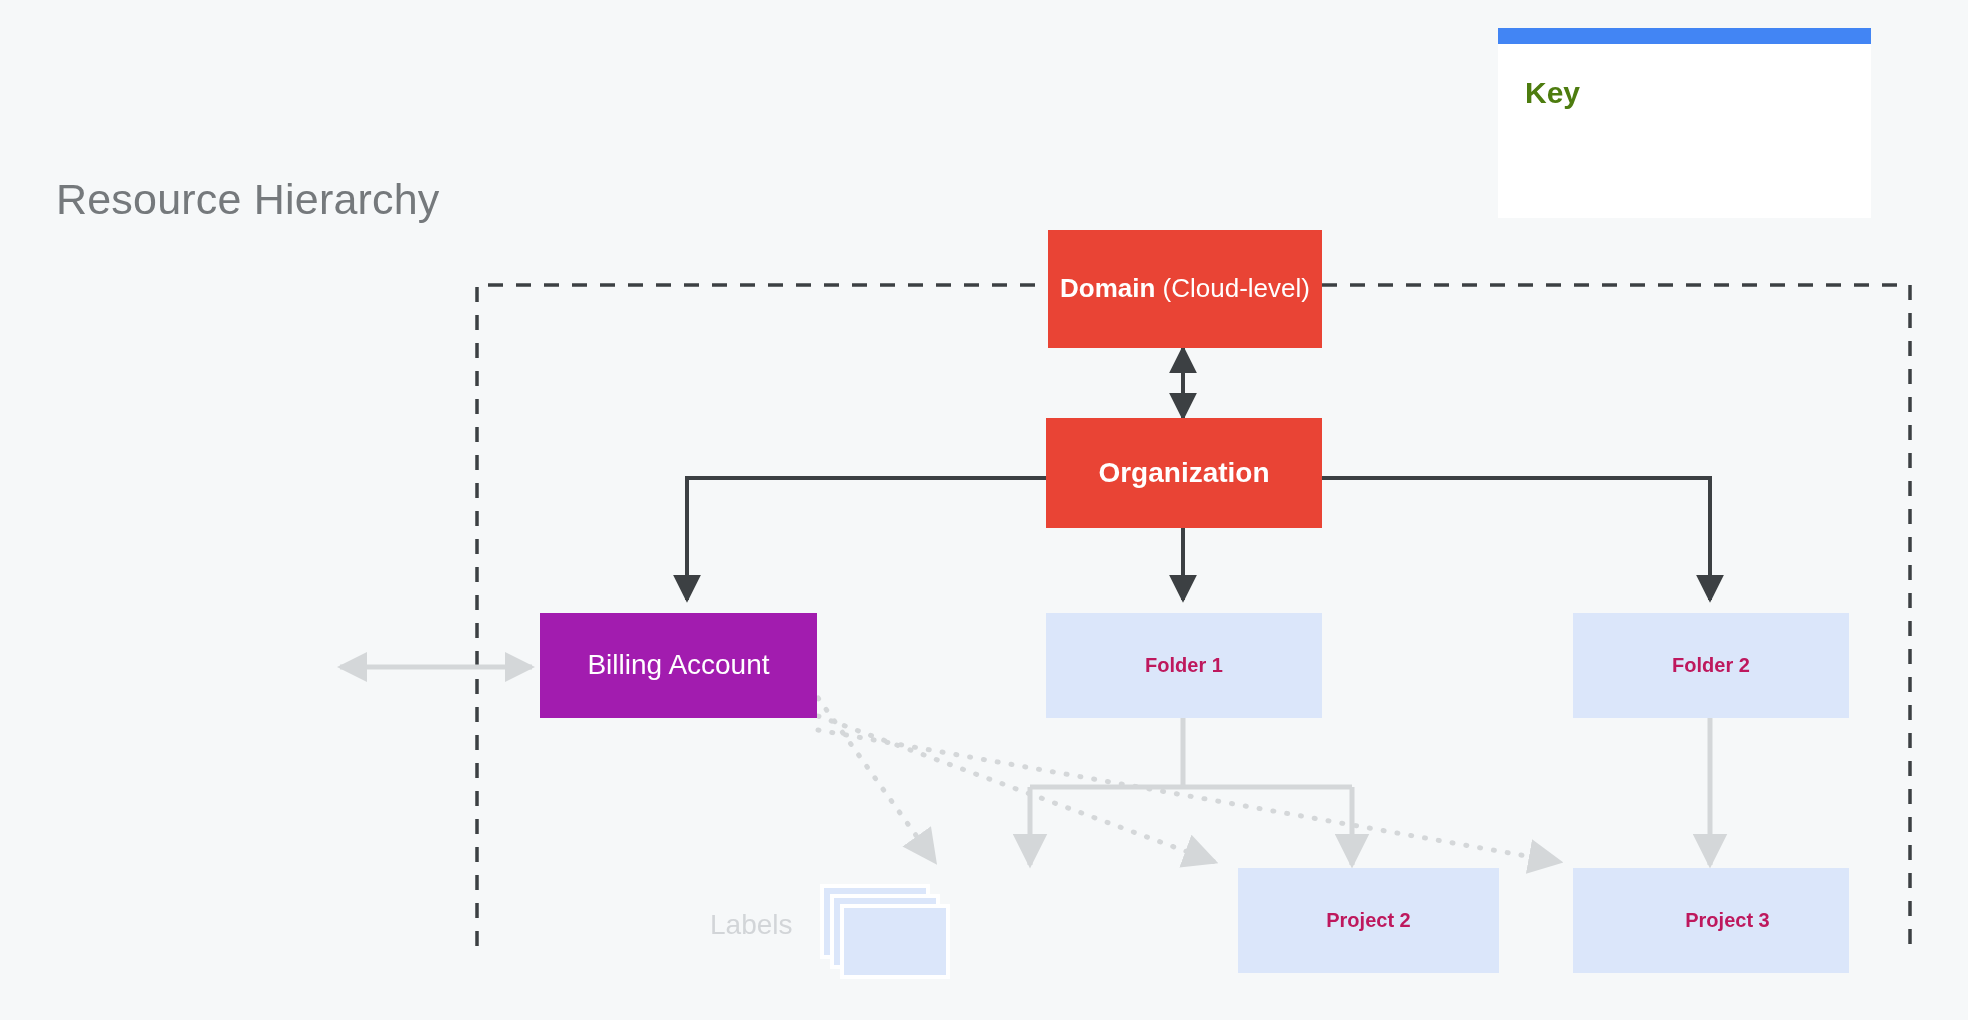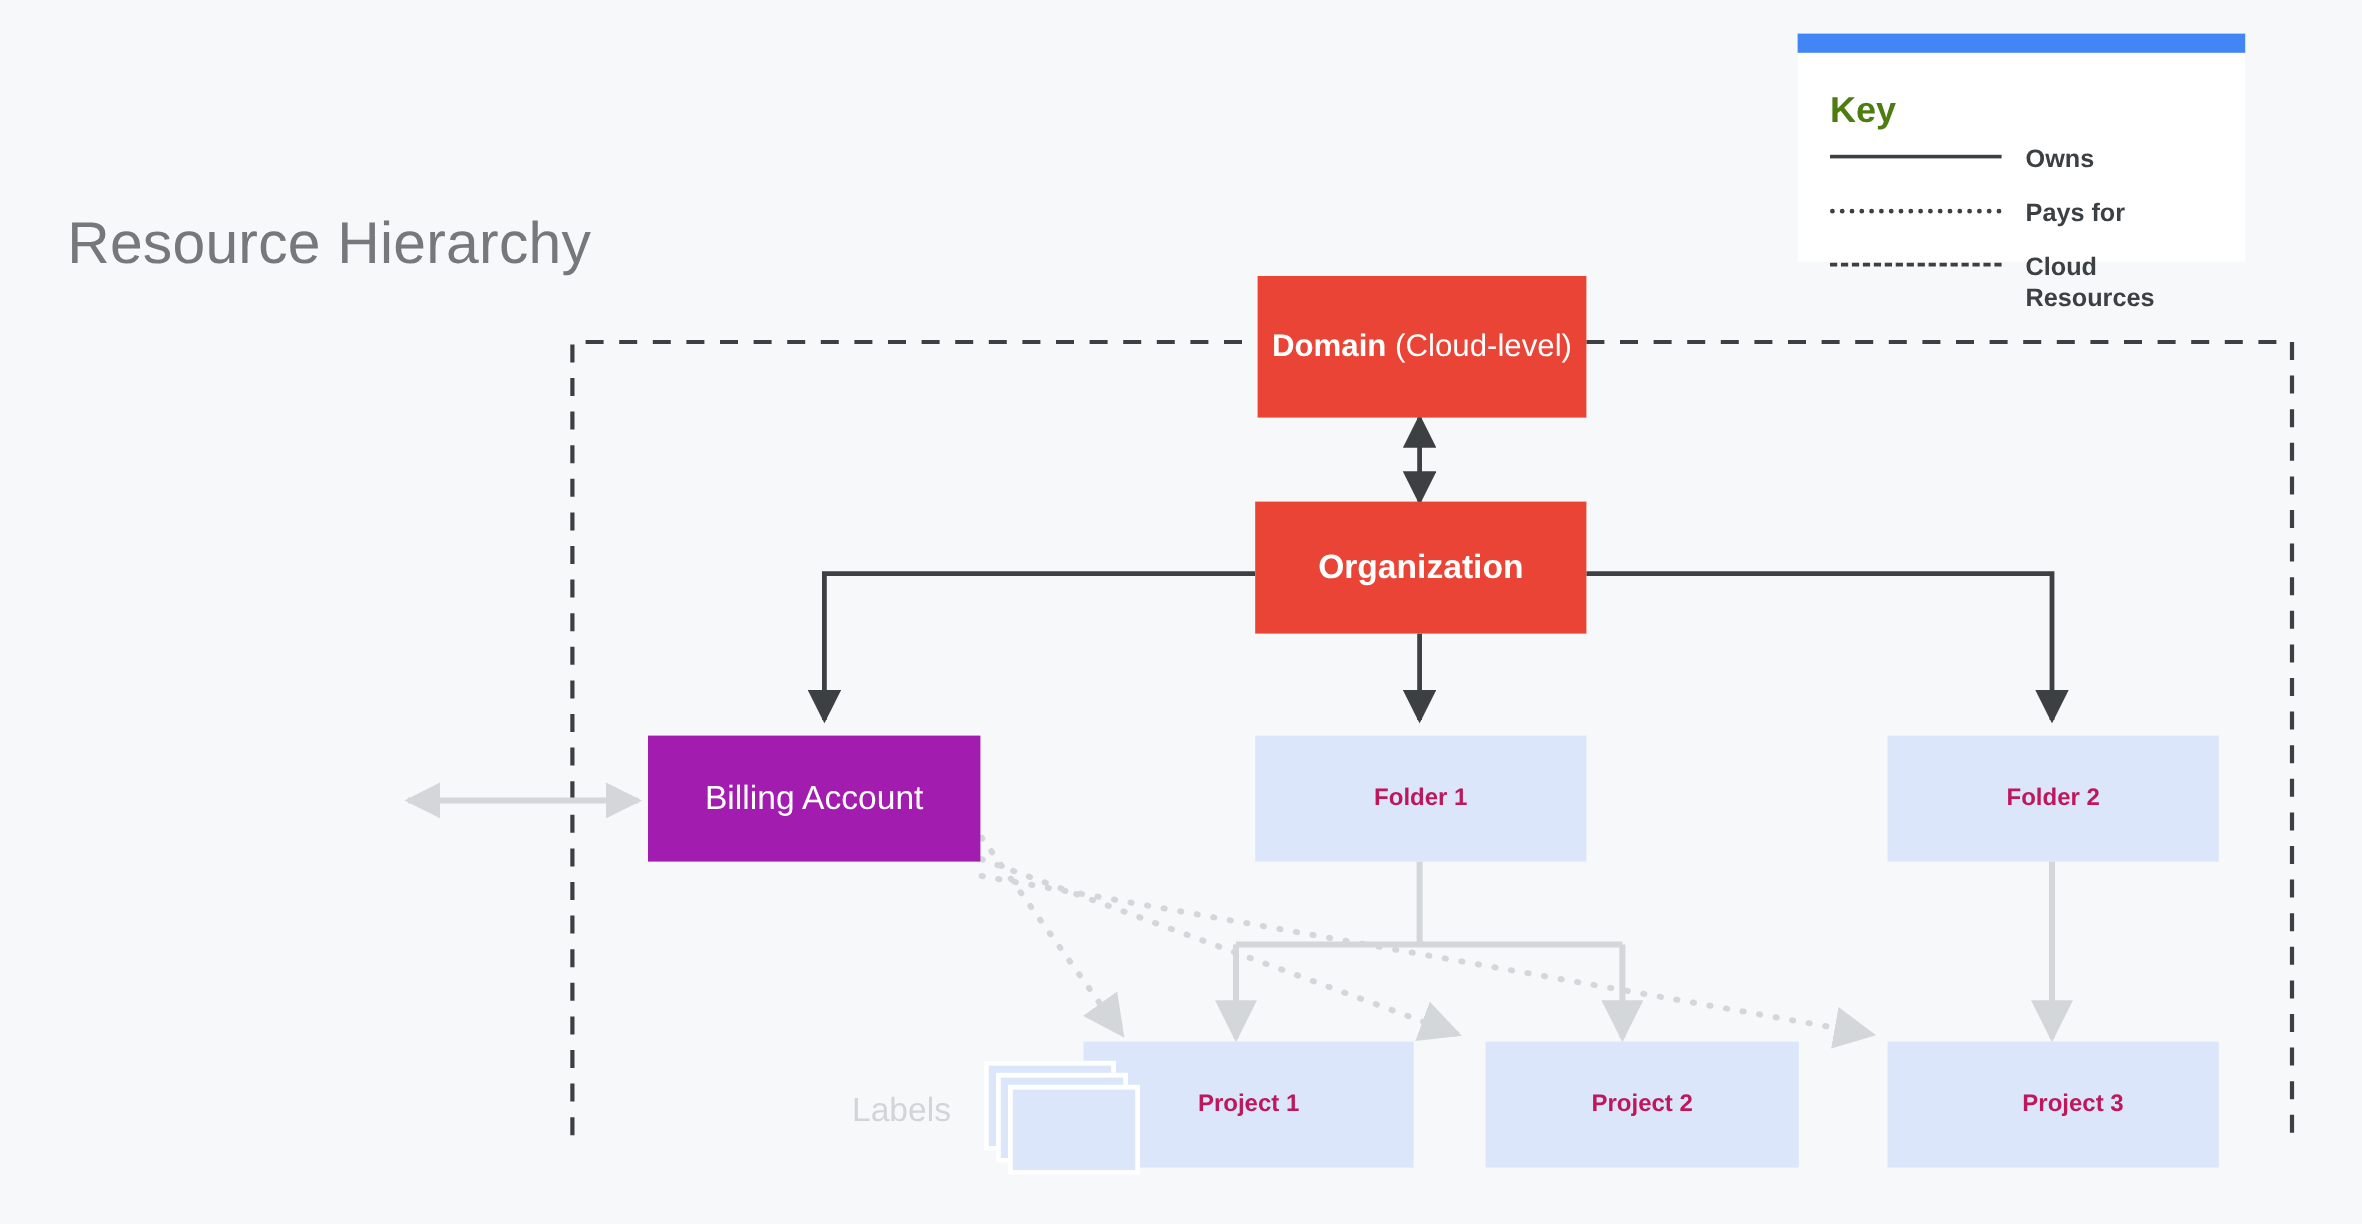--- a/index.html
+++ b/index.html
@@ -28,21 +28,21 @@
     width: 1968px;
     height: 1020px;
     pointer-events: none;
   }
 
   
   .page-title {
     position: absolute;
     left: 56px;
     top: 175px;
-    font-size: 49px;
+    font-size: 43px;
     font-weight: 400;
     color: #75797c;
     letter-spacing: 0.2px;
     white-space: nowrap;
   }
 
   
   .node {
     position: absolute;
     display: flex;
@@ -223,54 +223,33 @@
   </div>
 
   <div class="node blue" style="left:1046px; top:613px; width:276px; height:105px;">
     <span class="node-label">Folder 1</span>
   </div>
 
   <div class="node blue" style="left:1573px; top:613px; width:276px; height:105px;">
     <span class="node-label">Folder 2</span>
   </div>
 
-  <div class="node blue" style="left:903px; top:868px; width:275px; height:105px;">
-    <span class="node-label">Project 1</span>
-  </div>
 
   <div class="node blue" style="left:1238px; top:868px; width:261px; height:105px;">
     <span class="node-label">Project 2</span>
   </div>
 
   <div class="node blue" style="left:1573px; top:868px; width:276px; height:105px;padding-left:33px;">
     <span class="node-label">Project 3</span>
   </div>
 
   <div class="labels-text" style="left:710px; top:909px;">Labels</div>
 
   <div class="label-card" style="left:820px; top:884px; width:110px; height:75px;"></div>
   <div class="label-card" style="left:830px; top:894px; width:110px; height:75px;"></div>
   <div class="label-card" style="left:840px; top:904px; width:110px; height:75px;"></div>
 
   <div class="key-panel">
     <div class="key-bar"></div>
     <div class="key-title">Key</div>
-    <div class="key-rows">
-
-      <div class="key-row">
-        <div class="key-sample solid"></div>
-        <div class="key-text">Owns</div>
-      </div>
-
-      <div class="key-row">
-        <div class="key-sample dotted"></div>
-        <div class="key-text">Pays for</div>
-      </div>
-
-      <div class="key-row">
-        <div class="key-sample dashed"></div>
-        <div class="key-text" style="max-width:120px;">Cloud Resources</div>
-      </div>
-
-    </div>
   </div>
 
 </div>
 
 </body></html>

